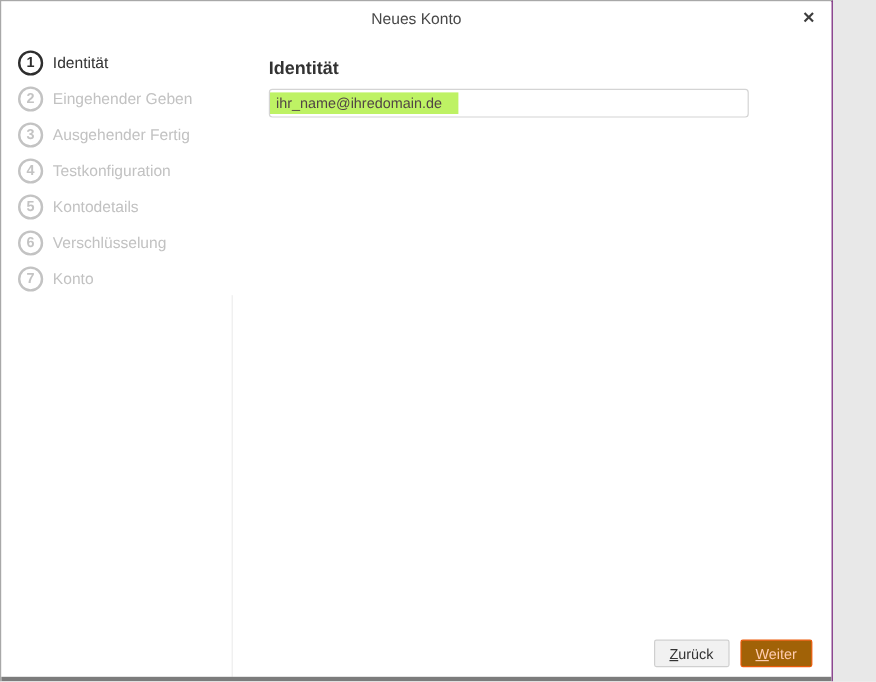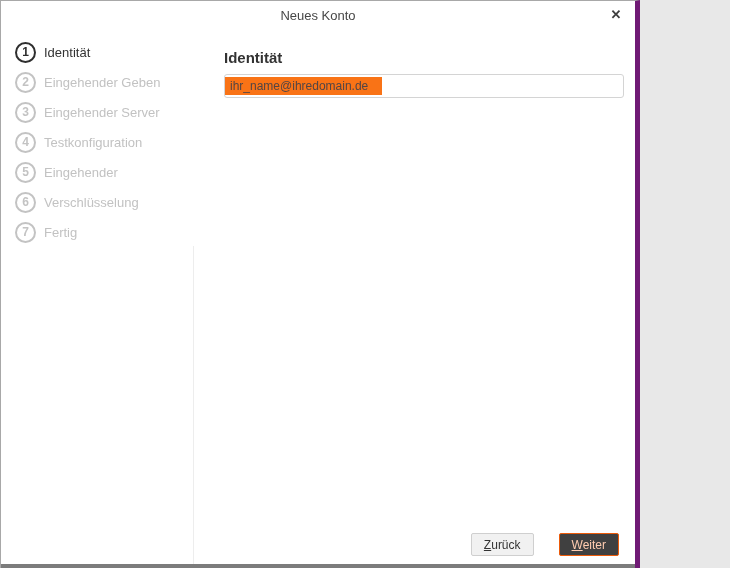--- a/index.html
+++ b/index.html
@@ -1,18 +1,18 @@
 <!DOCTYPE html>
 <html><head>
 <meta charset="utf-8">
 <style>
   html,body{margin:0;padding:0;background:#e8e8e8;font-family:"Liberation Sans",sans-serif;}
   .dialog{
-    position:relative;width:640px;height:568px;background:#ffffff;
-    border-left:1px solid #a8a8a8;border-top:1px solid #a8a8a8;border-right:5px solid #701a75;
+    position:relative;width:694px;height:568px;background:#ffffff;
+    border-left:1px solid #a8a8a8;border-top:1px solid #a8a8a8;border-right:1px solid #701a75;
     box-sizing:border-box;overflow:hidden;
   }
   
   .titlebar{position:relative;height:28px;}
   .titlebar .title{
     position:absolute;left:0;right:0;top:7px;text-align:center;
     font-size:13px;color:#474747;
   }
   .titlebar .close{
     position:absolute;right:11px;top:6px;width:16px;height:16px;
@@ -39,30 +39,30 @@
   .field-label{width:84px;flex:0 0 auto;font-size:12px;color:#8f8f8f;}
   .ak{text-decoration:underline;}
   .text-input{
     width:400px;height:24px;box-sizing:border-box;background:#ffffff;
     border:1px solid #d4d4d4;border-radius:3px;display:flex;align-items:stretch;
     cursor:text;
   }
   .text-input .selected{
     margin:2px 0;display:flex;align-items:center;
     padding:0 14px 0 5px;font-size:12px;color:#524545;
-    background:#f97316;white-space:nowrap;
+    background:#bef264;white-space:nowrap;
   }
   
-  .footer-buttons{position:absolute;right:16px;bottom:8px;display:flex;gap:25px;}
+  .footer-buttons{position:absolute;right:16px;bottom:8px;display:flex;gap:9px;}
   .btn{
     height:23px;padding:0 12px;font-family:"Liberation Sans",sans-serif;font-size:12px;
     background:#f1f1f1;border:1px solid #cfcfcf;border-radius:2px;color:#333333;cursor:pointer;
     display:flex;align-items:center;justify-content:center;white-space:nowrap;
   }
-  .btn.primary{background:#404040;border-color:#ec5a09;color:#ffccb0;}
+  .btn.primary{background:#a16207;border-color:#ec5a09;color:#ffccb0;}
   
   .bottom-strip{position:absolute;left:0;right:0;bottom:0;height:4px;background:#7c7c7c;}
 </style>
 </head>
 <body>
 
 <div class="dialog">
 
   <div class="titlebar">
     <span class="title">Neues Konto</span>
@@ -73,37 +73,37 @@
     <div class="step active">
       <span class="circle">1</span>
       <span class="label">Identität</span>
     </div>
     <div class="step">
       <span class="circle">2</span>
       <span class="label">Eingehender Geben</span>
     </div>
     <div class="step">
       <span class="circle">3</span>
-      <span class="label">Eingehender Server</span>
+      <span class="label">Ausgehender Fertig</span>
     </div>
     <div class="step">
       <span class="circle">4</span>
       <span class="label">Testkonfiguration</span>
     </div>
     <div class="step">
       <span class="circle">5</span>
-      <span class="label">Eingehender</span>
+      <span class="label">Kontodetails</span>
     </div>
     <div class="step">
       <span class="circle">6</span>
       <span class="label">Verschlüsselung</span>
     </div>
     <div class="step">
       <span class="circle">7</span>
-      <span class="label">Fertig</span>
+      <span class="label">Konto</span>
     </div>
   </div>
 
   <div class="divider"></div>
 
   <div class="main">
     <h1 class="heading">Identität</h1>
 
     <div class="form-row">
       <div class="text-input">

